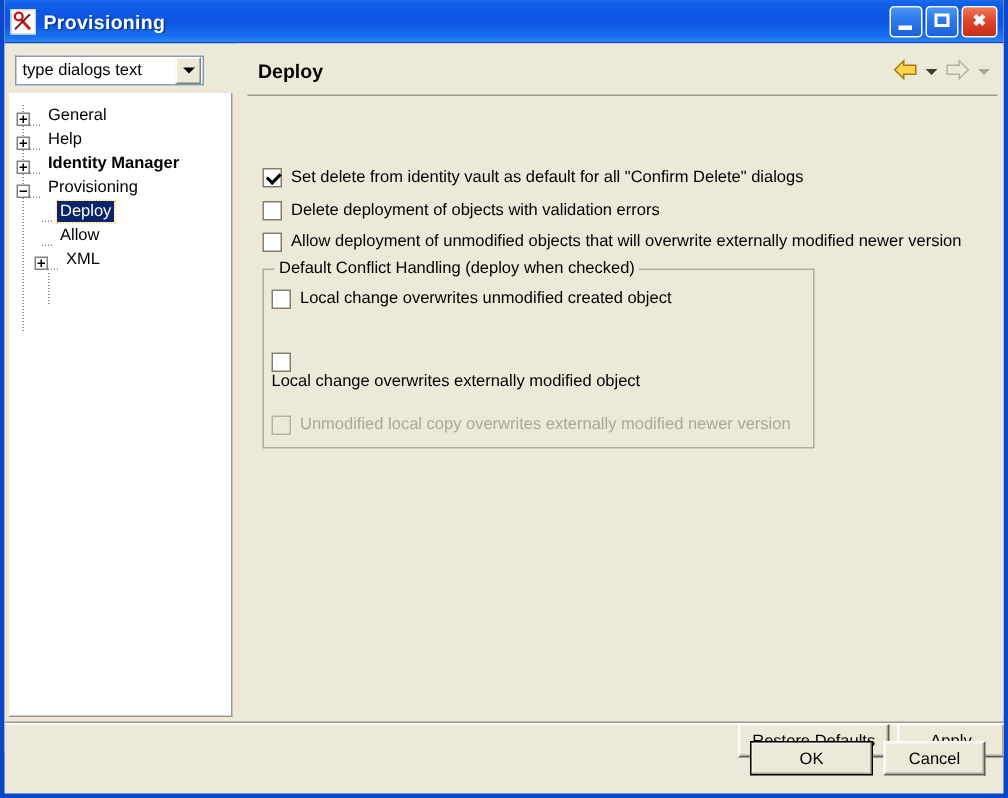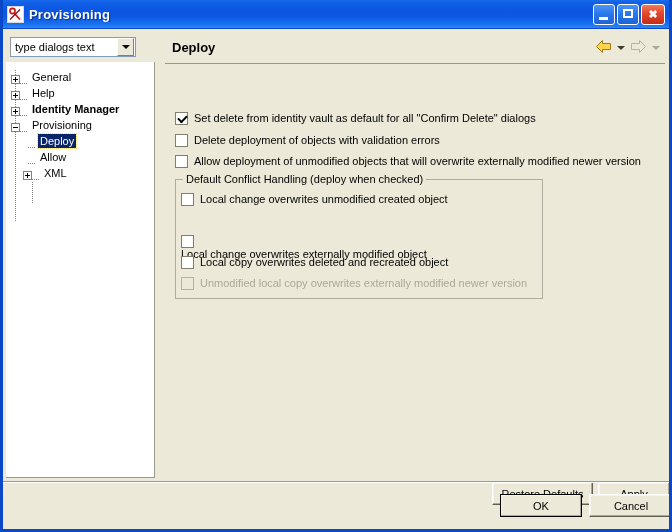--- a/index.html
+++ b/index.html
@@ -517,40 +517,36 @@
           <span class="cbox"></span>
           <span class="cblabel">Local change overwrites unmodified created object</span>
         </div>
 
 
         <div class="cbrow" style="left:5px; top:55px;flex-direction:column;">
           <span class="cbox"></span>
           <span class="cblabel">Local change overwrites externally modified object</span>
         </div>
 
-        <div class="cbrow" style="left:5px; top:76px;">
-          <span class="cbox"></span>
-          <span class="cblabel">Local copy overwrites deleted and recreated object</span>
-        </div>
 
         <div class="cbrow" style="left:5px; top:97px;">
           <span class="cbox dis"></span>
           <span class="cblabel dis">Unmodified local copy overwrites externally modified newer version</span>
         </div>
       </div>
 
       <button class="btn" style="left:334px; top:453px; width:101px; height:23px;">
         <span>Restore <u>D</u>efaults</span>
       </button>
       <button class="btn" style="left:440px; top:453px; width:72px; height:23px;">
         <span><u>A</u>pply</span>
       </button>
 
     </div>
 
     <div class="footer-sep"></div>
     <div class="bottom-sep2"></div>
 
     <button class="btn default" style="left:497px; top:465px; width:82px; height:23px;">OK</button>
-    <button class="btn" style="left:586px; top:465px; width:84px; height:23px;">Cancel</button>
+    <button class="btn" style="left:586px; top:465px; width:68px; height:23px;">Cancel</button>
 
   </div>
 </div>
 
 </body></html>

